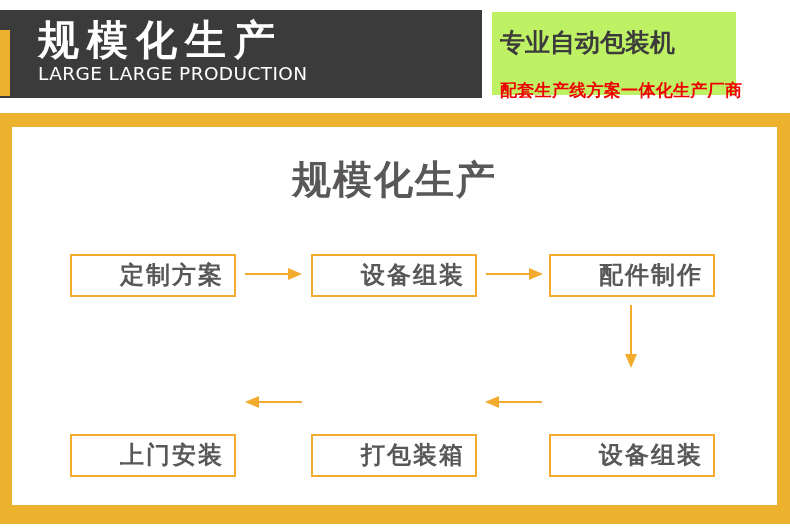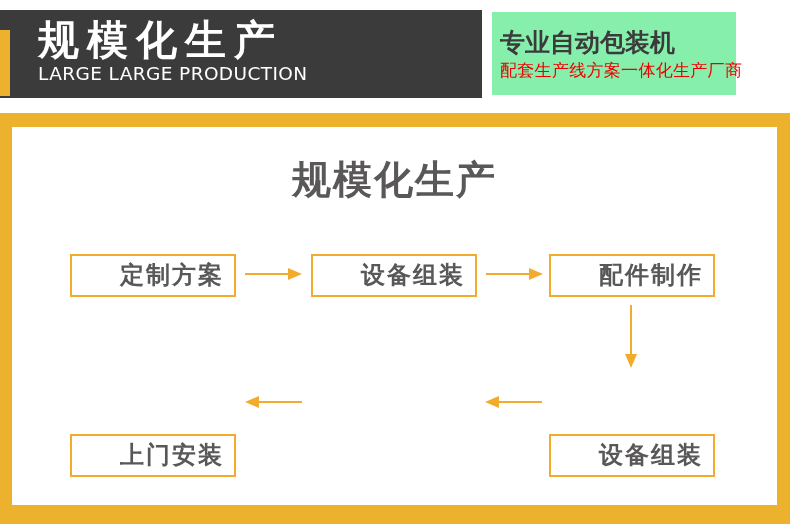--- a/index.html
+++ b/index.html
@@ -23,27 +23,27 @@
     color:#ffffff; font-size:41px; font-weight:bold;
     letter-spacing:8px; line-height:1.12; white-space:nowrap;
   }
   .brand-subtitle {
     color:#ffffff; font-size:18.5px; letter-spacing:0.4px;
     line-height:1.1; white-space:nowrap;
   }
 
   .tagline-box {
     position:absolute; left:492px; top:12px; width:244px; height:83px;
-    background:#86efac; box-sizing:border-box; padding:14px 0 0 8px;
+    background:#bef264; box-sizing:border-box; padding:14px 0 0 8px;
   }
   .tagline-title {
     color:#3b3b3b; font-size:25px; font-weight:bold; white-space:nowrap;
   }
   .tagline-subtitle {
-    color:#ee0000; font-size:17px; font-weight:400; margin-top:0;
+    color:#ee0000; font-size:17px; font-weight:700; margin-top:20px;
     letter-spacing:0.3px; white-space:nowrap;
   }
 
   
   .yellow-band {
     position:absolute; left:0; top:113px; width:790px; height:411px;
     background:#ecb22e;
   }
   .content-box {
     position:absolute; left:12px; top:14px; width:765px; height:378px;
@@ -120,19 +120,20 @@
       <div class="flow-box r1 c1">定制方案</div>
       <div class="arrow-h arrow-right a1"></div>
       <div class="flow-box r1 c2">设备组装</div>
       <div class="arrow-h arrow-right a2"></div>
       <div class="flow-box r1 c3">配件制作</div>
 
       <div class="arrow-v arrow-down a3"></div>
 
       <div class="flow-box r2 c1">上门安装</div>
       <div class="arrow-h arrow-left a5"></div>
+      <div class="flow-box r2 c2">打包装箱</div>
       <div class="arrow-h arrow-left a4"></div>
       <div class="flow-box r2 c3">设备组装</div>
 
     </div>
   </div>
 
 </div>
 
 </body></html>

